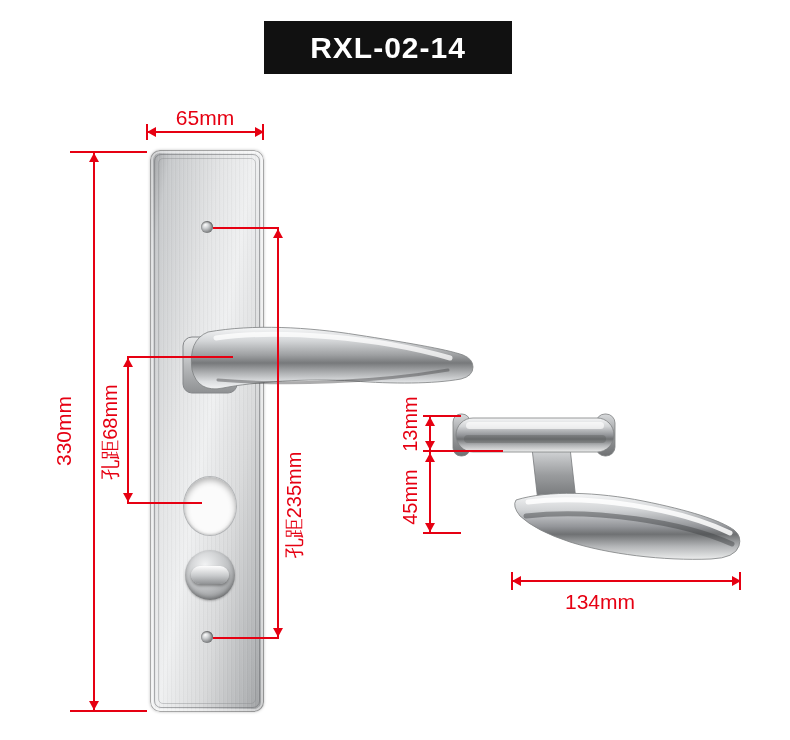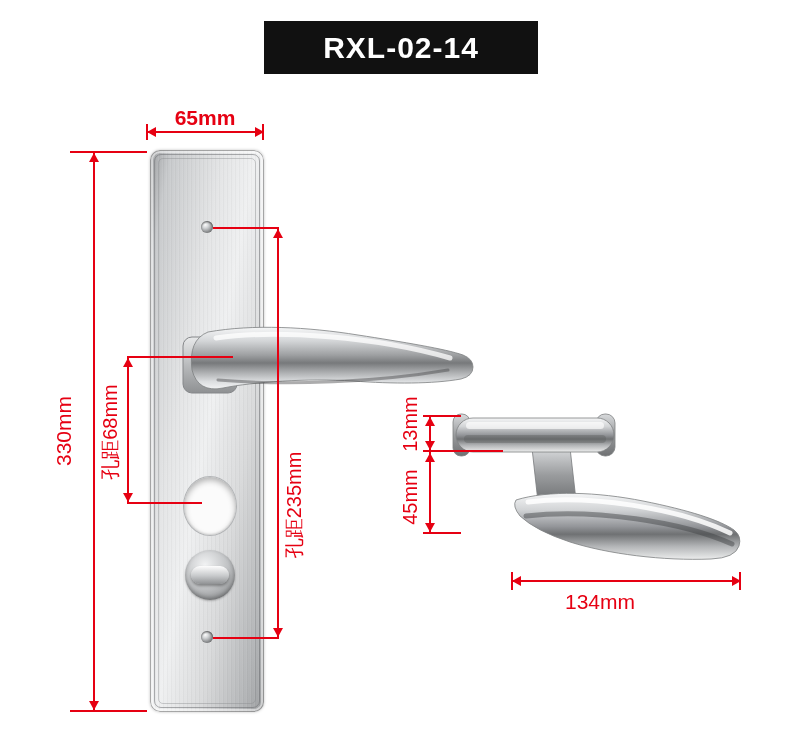--- a/index.html
+++ b/index.html
@@ -7,21 +7,21 @@
     --banner-bg:#111111;
     --banner-text:#ffffff;
   }
   html,body{margin:0;padding:0;background:#ffffff;}
   .stage{
     position:relative;width:790px;height:740px;background:#ffffff;overflow:hidden;
     font-family:"Liberation Sans", sans-serif;
   }
   
   .banner{
-    position:absolute;left:264px;top:21px;width:274px;height:53px;
+    position:absolute;left:264px;top:21px;width:248px;height:53px;
     background:var(--banner-bg);display:flex;align-items:center;justify-content:center;
   }
   .banner span{color:var(--banner-text);font-size:30px;font-weight:bold;letter-spacing:1px;}
 
   
   .dl{position:absolute;background:var(--red);}
   .arr{position:absolute;width:0;height:0;}
   .arr.up{border-left:5px solid transparent;border-right:5px solid transparent;border-bottom:9px solid var(--red);}
   .arr.down{border-left:5px solid transparent;border-right:5px solid transparent;border-top:9px solid var(--red);}
   .arr.left{border-top:5px solid transparent;border-bottom:5px solid transparent;border-right:9px solid var(--red);}
@@ -131,21 +131,21 @@
     <rect x="8" y="16" width="158" height="34" rx="17" fill="url(#gm4)" stroke="#7e8082" stroke-width="0.8"></rect>
     <rect x="18" y="20" width="138" height="7" rx="3.5" fill="#ffffff" opacity="0.65"></rect>
     <rect x="16" y="33" width="142" height="8" rx="4" fill="#5c5e60" opacity="0.4"></rect>
     <path d="M68,98 C100,88 150,90 195,99 C240,108 272,118 286,128 Q294,134 291,144 Q287,156 263,157
              C215,159 160,152 122,140 Q88,129 72,114 Q64,104 68,98 Z" fill="url(#gm4)" stroke="#7e8082" stroke-width="0.8"></path>
     <path d="M80,100 C140,92 230,106 282,131" fill="none" stroke="rgba(255,255,255,0.85)" stroke-width="5" stroke-linecap="round"></path>
     <path d="M78,114 C145,106 235,120 284,142" fill="none" stroke="rgba(60,62,64,0.45)" stroke-width="5" stroke-linecap="round"></path>
   </svg>
 
   <div>
-    <div class="lab" style="left:157px;top:106px;width:96px;font-weight:bold;">65mm</div>
+    <div class="lab" style="left:157px;top:106px;width:96px;">65mm</div>
     <div class="dl" style="left:147px;top:131px;width:117px;height:2px;"></div>
     <div class="dl" style="left:146px;top:124px;width:2px;height:16px;"></div>
     <div class="dl" style="left:262px;top:124px;width:2px;height:16px;"></div>
     <div class="arr left" style="left:147px;top:127px;"></div>
     <div class="arr right" style="left:255px;top:127px;"></div>
   </div>
 
   <div>
     <div class="lab rot" style="left:14px;top:418px;width:100px;height:26px;line-height:26px;">330mm</div>
     <div class="dl" style="left:93px;top:152px;width:2px;height:559px;"></div>

